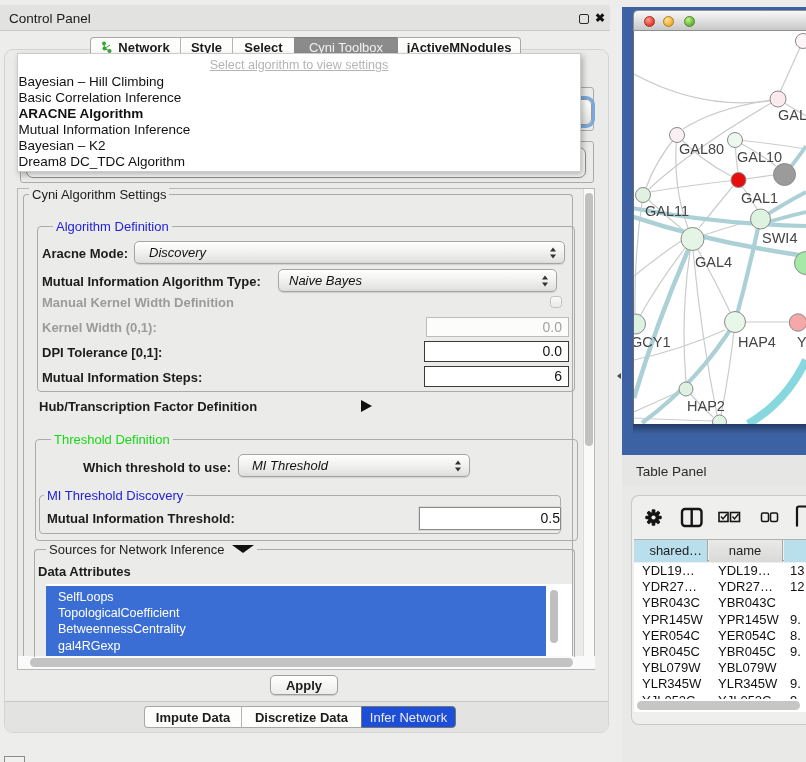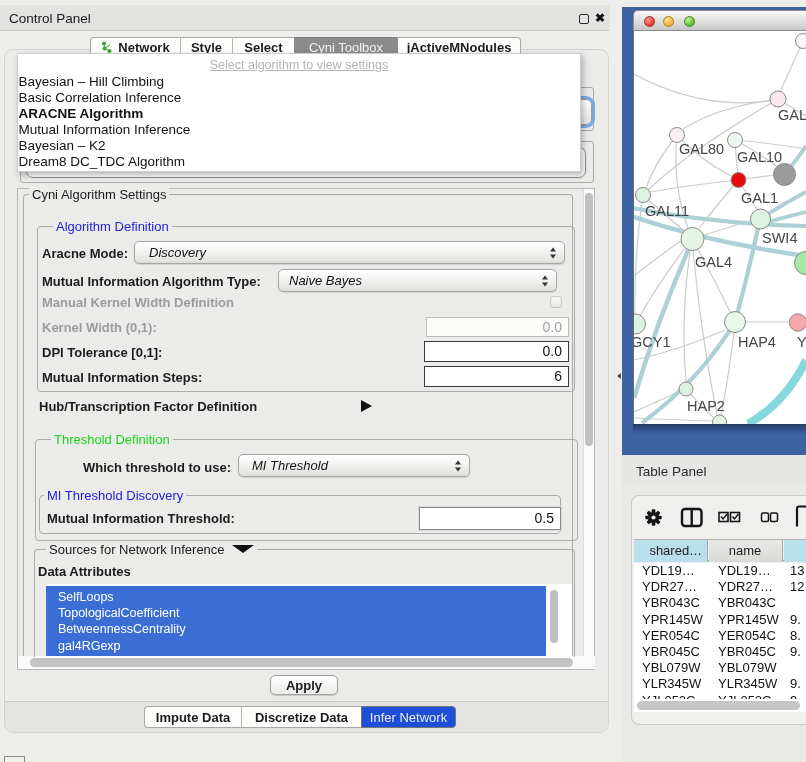--- a/index.html
+++ b/index.html
@@ -103,21 +103,21 @@
 </div>
 <div class="row lbl" style="left:83px;top:460px;">Which threshold to use:</div>
 <div class="combo" style="left:238px;top:454px;width:232px;height:23px;">
       <span class="ct" style="left:13px;">MI Threshold</span>
       <span class="arrs" style="right:7px;"></span>
     </div>
 <div class="gbox" style="left:39px;top:495px;width:522px;height:39px;">
   <div class="gtitle" style="left:4px;color:#2222dd;">MI Threshold Discovery</div>
 </div>
 <div class="row lbl" style="left:47px;top:511px;">Mutual Information Threshold:</div>
-<div class="field" style="left:419px;top:507px;width:142px;height:23px;border:1px solid #8a8a88;box-shadow:0 0 0 1px #d8d8d6;padding-right:6px;line-height:21px;">0.5</div>
+<div class="field" style="left:419px;top:507px;width:142px;height:23px;border:1px solid #8a8a88;box-shadow:0 0 0 1px #d8d8d6;padding-right:0;line-height:21px;">0.5</div>
 
 <div class="gbox" style="left:34px;top:549px;width:541px;height:108px;border-bottom:none;border-radius:4px 4px 0 0;">
   <div class="gtitle" style="left:11px;color:#1c1c1c;">Sources for Network Inference <span style="display:inline-block;position:relative;top:-1px;margin-left:4px;width:0;height:0;border-top:8.5px solid #111;border-left:11px solid transparent;border-right:11px solid transparent;"></span></div>
 </div>
 <div class="row lbl" style="left:38px;top:564px;">Data Attributes</div>
 <div class="abs" style="left:46px;top:584px;width:526px;height:72px;background:#fff;"></div>
 <div class="abs" style="left:46px;top:586px;width:500px;height:70px;background:#3b6ed5;color:#fff;font-size:12.5px;line-height:16.2px;padding:3px 0 0 12px;white-space:nowrap;overflow:hidden;">SelfLoops<br>TopologicalCoefficient<br>BetweennessCentrality<br>gal4RGexp</div>
 <div class="abs" style="left:550px;top:590px;width:8px;height:53px;background:#bfbfbf;border-radius:4px;"></div>
 
 <div class="abs" style="left:270px;top:675px;width:68px;height:20px;border:1px solid #9f9f9d;border-radius:5px;background:linear-gradient(#ffffff,#ececea);box-shadow:0 1px 1px rgba(0,0,0,0.15);text-align:center;font-size:13px;font-weight:bold;color:#1c1c1c;line-height:19px;">Apply</div>

